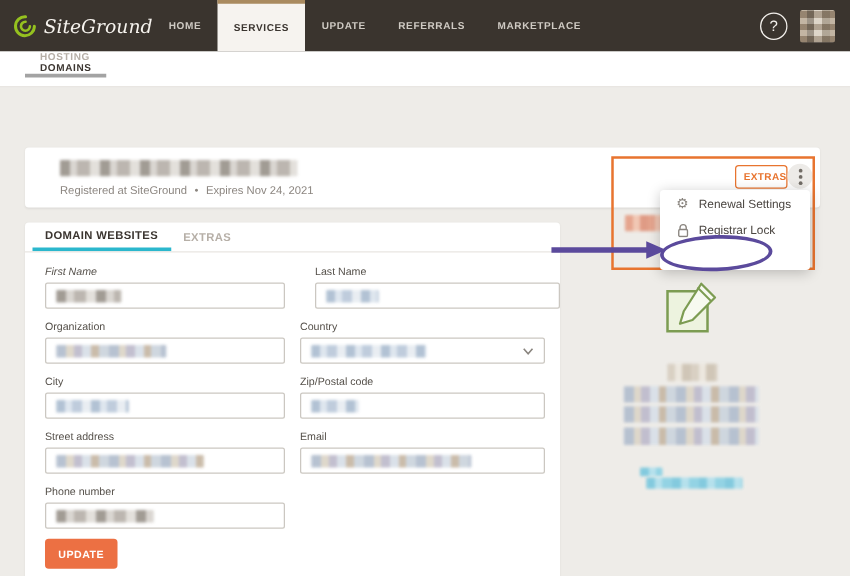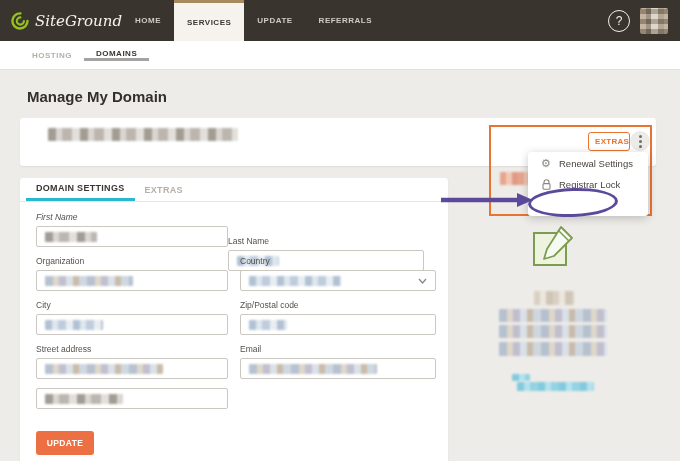--- a/index.html
+++ b/index.html
@@ -18,21 +18,21 @@
   .top-right{position:absolute;right:12px;top:0;height:41px;display:flex;align-items:center;gap:10px;}
   .help-circle{width:20px;height:20px;border:1.5px solid #f3f0ec;border-radius:50%;
                color:#f3f0ec;font-size:12px;display:flex;align-items:center;justify-content:center;cursor:pointer;}
   .avatar{width:28px;height:26px;border-radius:2px;
           background:repeating-linear-gradient(90deg,#b8a893 0 6px,#8d8273 6px 11px,#d8cfc0 11px 18px,#a39784 18px 24px),
                      repeating-linear-gradient(0deg,rgba(60,50,40,.35) 0 5px,rgba(255,255,255,.15) 5px 10px);
           background-blend-mode:overlay;filter:blur(.6px);cursor:pointer;}
 
   
   .subnav{position:absolute;left:0;top:41px;width:680px;height:29px;background:#ffffff;
-          border-bottom:1px solid #e2ded9;display:flex;align-items:center;padding-left:20px;box-sizing:border-box;z-index:2;}
+          border-bottom:1px solid #e2ded9;display:flex;align-items:flex-start;padding-left:20px;box-sizing:border-box;z-index:2;flex-direction:column;}
   .subtab{font-size:8px;font-weight:bold;letter-spacing:.5px;padding:0 12px;display:flex;align-items:center;cursor:pointer;color:#b6afa7;}
   .subtab.active{color:#3b3530;border-bottom:3px solid #a3a3a3;}
   .new-domain-btn{position:absolute;right:20px;top:0;height:29px;width:68px;background:#ec7043;color:#fff;
                   font-size:8px;font-weight:bold;letter-spacing:.4px;display:flex;align-items:center;justify-content:center;
                   border:none;cursor:pointer;}
 
   
   .page-title{position:absolute;left:27px;top:88px;font-size:15px;font-weight:bold;color:#33302b;}
 
   .card{background:#fff;border-radius:3px;box-shadow:0 1px 2px rgba(0,0,0,.07);position:absolute;}
@@ -91,37 +91,42 @@
         <path d="M10.5 2.4 A7.6 7.6 0 1 0 17.6 10" fill="none" stroke="#95c11f" stroke-width="2.4" stroke-linecap="round"></path>
         <path d="M10.5 6.4 A3.6 3.6 0 1 0 14 10" fill="none" stroke="#95c11f" stroke-width="2.1" stroke-linecap="round"></path>
       </svg>
       <span class="brand-text">SiteGround</span>
     </div>
     <div class="nav-items">
       <div class="nav-item">HOME</div>
       <div class="nav-item active">SERVICES</div>
       <div class="nav-item">UPDATE</div>
       <div class="nav-item">REFERRALS</div>
+      <div class="nav-item">MARKETPLACE</div>
     </div>
     <div class="top-right">
       <div class="help-circle">?</div>
       <div class="avatar"></div>
     </div>
   </div>
 
   <div class="subnav">
     <div class="subtab">HOSTING</div>
     <div class="subtab active">DOMAINS</div>
   </div>
   <button class="new-domain-btn">NEW DOMAIN</button>
 
-  <div class="page-title">Manage My Domain</div>
 
   <div class="card domain-card">
     <div class="mosaic m-gray" style="position:absolute;left:28px;top:10px;width:190px;height:13px;"></div>
+    <div class="domain-meta">
+      <span>Registered at SiteGround</span>
+      <span>•</span>
+      <span>Expires Nov 24, 2021</span>
+    </div>
     <button class="renew-btn">EXTRAS</button>
     <div class="kebab">
         <i></i>
         <i></i>
         <i></i>
       </div>
   </div>
 
   <div class="annot-rect"></div>
 
@@ -157,32 +162,32 @@
 
   <div class="rblob mosaic m-tan" style="left:534px;top:291px;width:40px;height:14px;"></div>
   <div class="rblob mosaic m-mix" style="left:499px;top:309px;width:108px;height:13px;"></div>
   <div class="rblob mosaic m-mix" style="left:499px;top:325px;width:108px;height:13px;"></div>
   <div class="rblob mosaic m-mix" style="left:499px;top:342px;width:108px;height:14px;"></div>
   <div class="rblob mosaic m-cyan" style="left:512px;top:374px;width:18px;height:7px;"></div>
   <div class="rblob mosaic m-cyan" style="left:517px;top:382px;width:77px;height:9px;"></div>
 
   <div class="card form-card">
     <div class="form-tabs">
-      <div class="ftab active">DOMAIN SETTINGS</div>
+      <div class="ftab active">DOMAIN WEBSITES</div>
       <div class="ftab">EXTRAS</div>
     </div>
     <div class="form-divider"></div>
 
     <div class="field" style="left:16px;top:34px;width:192px;font-style:italic;">
       <div class="flabel">First Name</div>
       <div class="finput">
         <div class="val mosaic m-gray" style="width:52px;"></div>
       </div>
     </div>
-    <div class="field" style="left:208px;top:34px;width:196px;margin-top:24px;">
+    <div class="field" style="left:232px;top:34px;width:196px;">
       <div class="flabel">Last Name</div>
       <div class="finput">
         <div class="val mosaic m-blue" style="width:42px;"></div>
       </div>
     </div>
 
     <div class="field" style="left:16px;top:78px;width:192px;">
       <div class="flabel">Organization</div>
       <div class="finput">
         <div class="val mosaic m-mix" style="width:88px;"></div>
@@ -218,20 +223,21 @@
       </div>
     </div>
     <div class="field" style="left:220px;top:166px;width:196px;">
       <div class="flabel">Email</div>
       <div class="finput">
         <div class="val mosaic m-mix" style="width:128px;"></div>
       </div>
     </div>
 
     <div class="field" style="left:16px;top:210px;width:192px;">
+      <div class="flabel">Phone number</div>
       <div class="finput">
         <div class="val mosaic m-gray" style="width:78px;"></div>
       </div>
     </div>
 
     <button class="update-btn">UPDATE</button>
   </div>
 
 </div>
 

